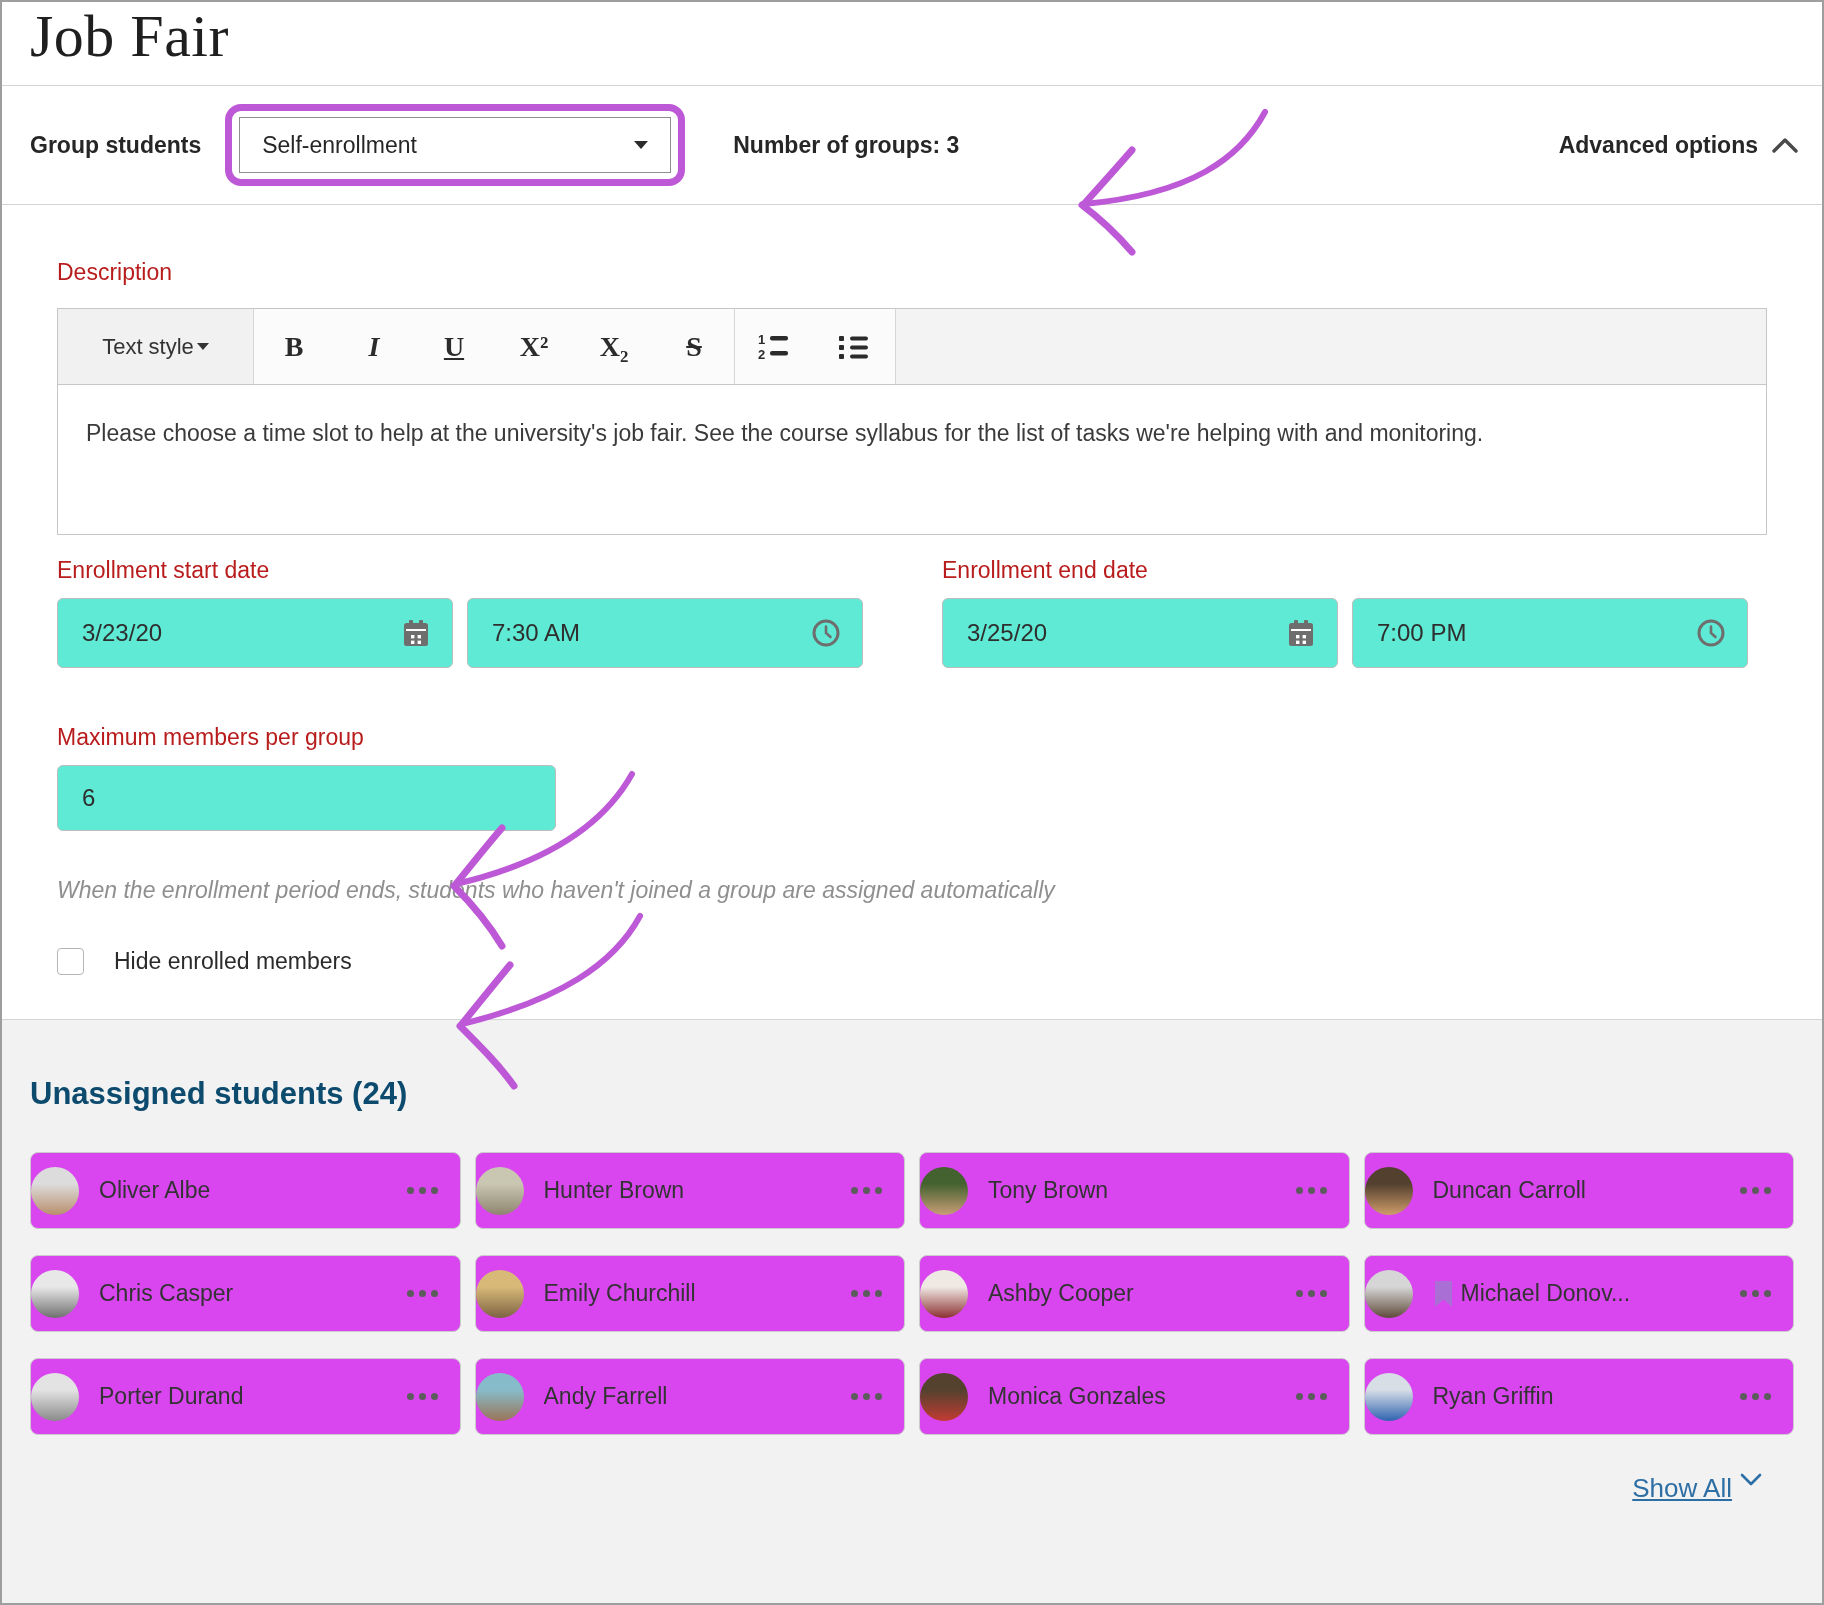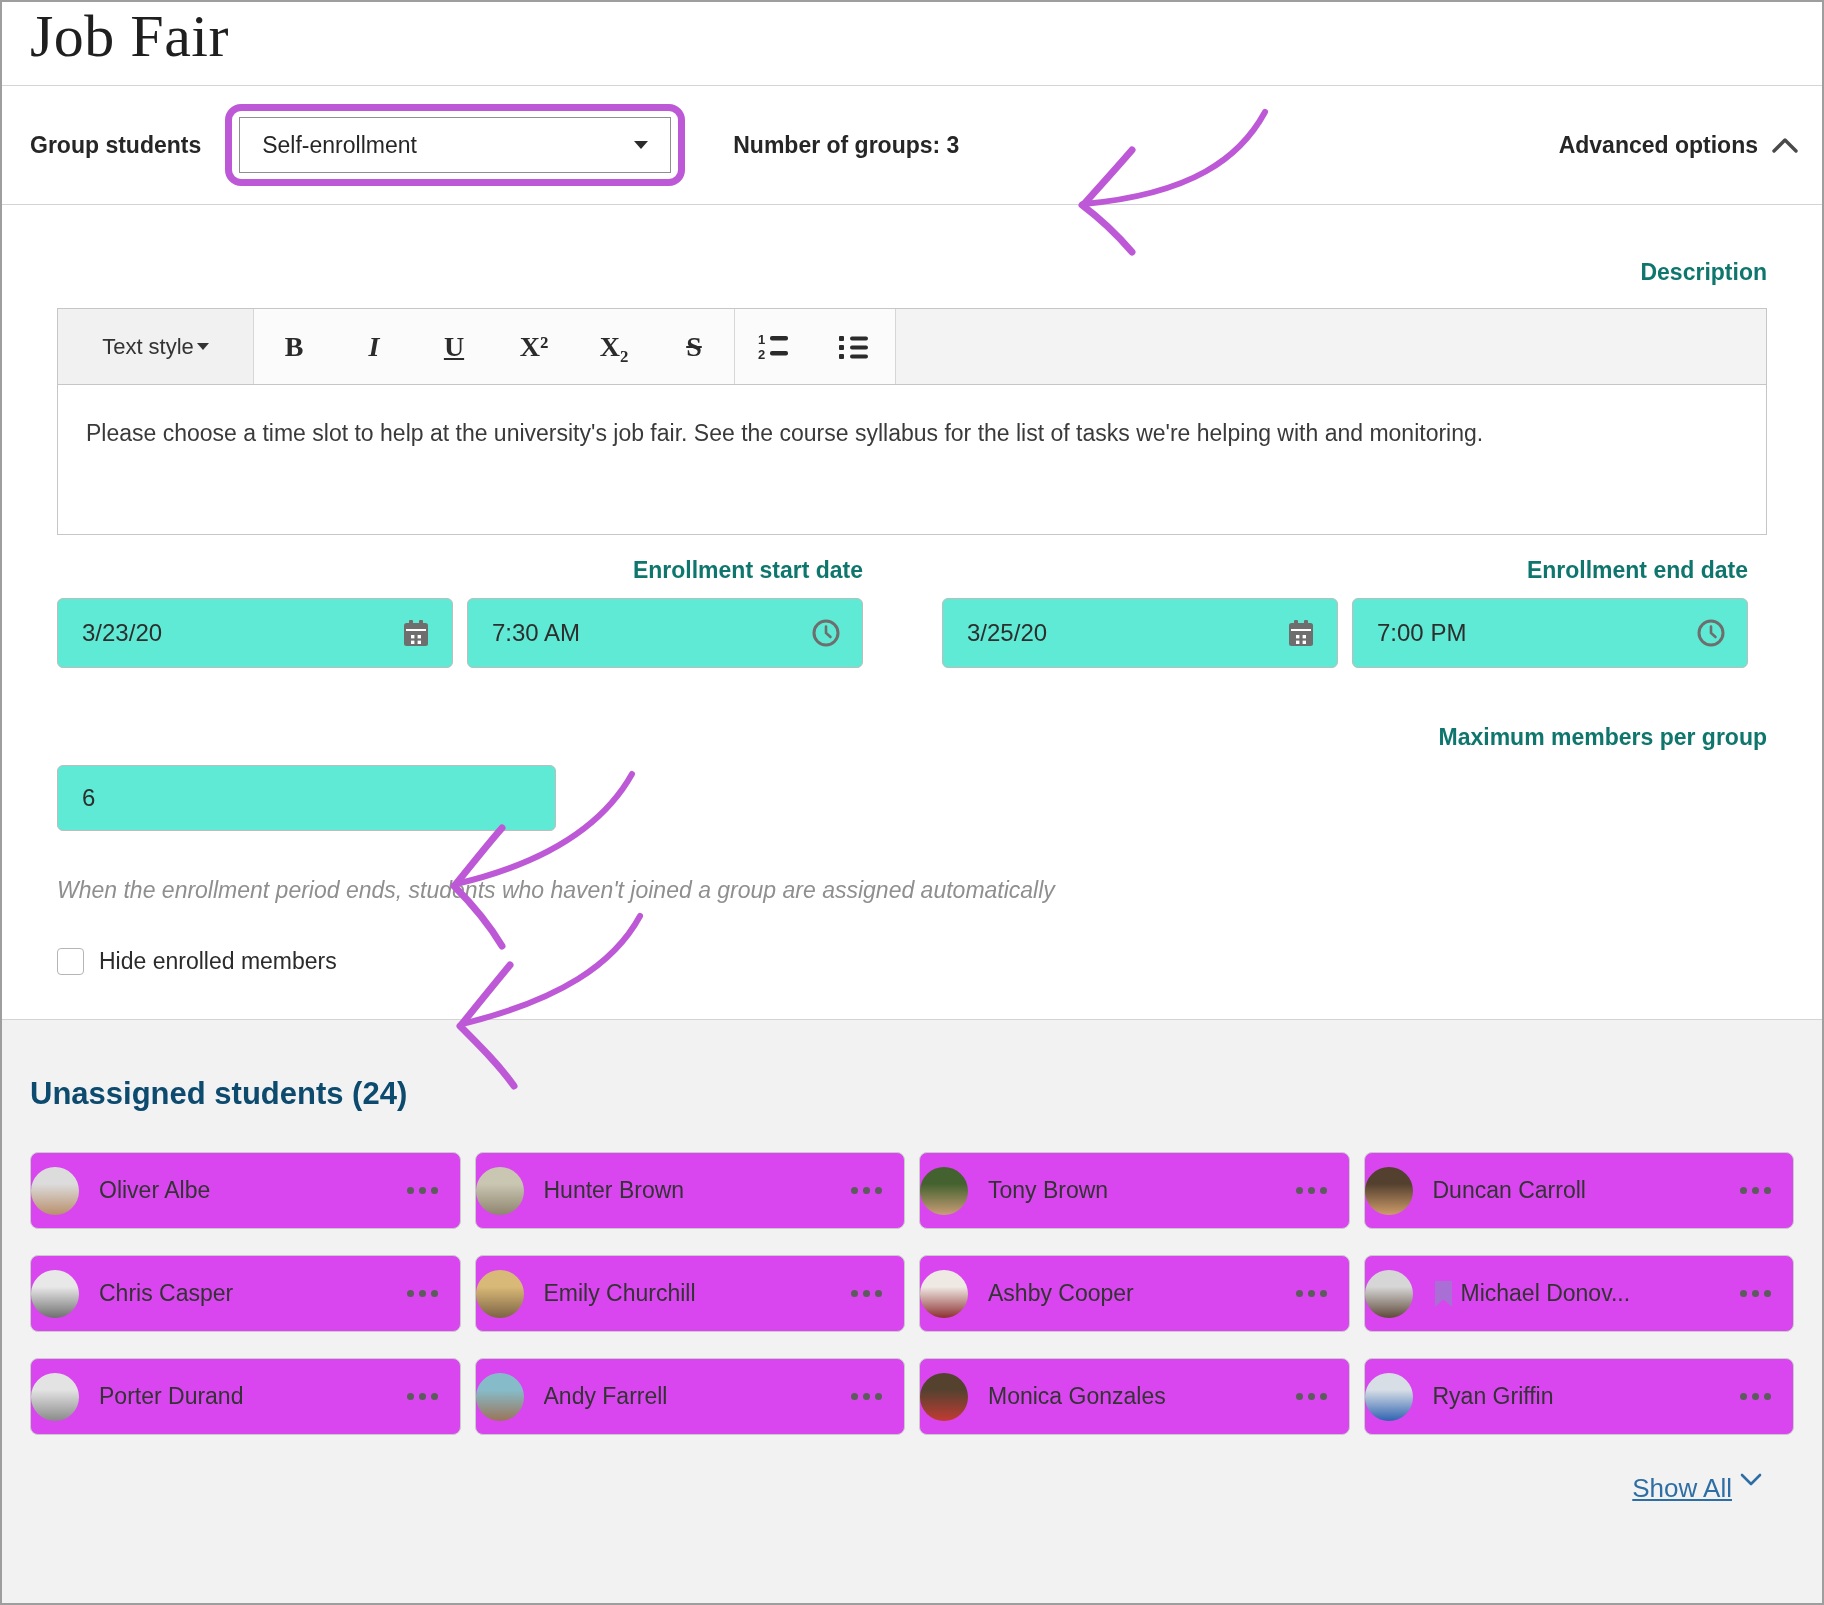--- a/index.html
+++ b/index.html
@@ -17,21 +17,21 @@
   .controlbar { height: 119px; border-bottom: 1px solid #d4d4d4; display: flex; align-items: center; padding: 0 24px 0 28px; flex: none; }
   .ctl-label { font-size: 23px; font-weight: 700; }
   .select-wrap { position: relative; margin-left: 38px; }
   .select-box { width: 432px; height: 56px; background: #fff; border: 1px solid #8f8f8f; display: flex; align-items: center; justify-content: space-between; padding: 0 22px; font-size: 23px; color: #262626; cursor: pointer; }
   .caret-down { width: 0; height: 0; border-left: 7px solid transparent; border-right: 7px solid transparent; border-top: 8px solid #2b2b2b; }
   .highlight-ring { position: absolute; left: -14px; top: -13px; width: 460px; height: 82px; border: 7px solid var(--annot); border-radius: 16px; pointer-events: none; }
   .num-groups { margin-left: 62px; font-size: 23px; font-weight: 700; }
   .adv-opts { margin-left: auto; display: flex; align-items: center; gap: 14px; font-size: 23px; font-weight: 700; cursor: pointer; background: none; border: none; color: #262626; font-family: inherit; }
   
   .form { padding: 0 55px 44px 55px; flex: none; }
-  .field-label { font-size: 23px; font-weight: 700; color: #0f766e; line-height: 27px; text-align: right; }
+  .field-label { font-size: 23px; font-weight: 400; color: #b91c1c; line-height: 27px; }
   .desc-label { margin-top: 54px; }
   .editor { margin-top: 22px; border: 1px solid #c6c6c6; }
   .toolbar { height: 76px; background: #f3f3f3; border-bottom: 1px solid #c6c6c6; display: flex; align-items: stretch; }
   .ts-cell { width: 196px; background: #f1f1f1; border-right: 1px solid #d6d6d6; display: flex; align-items: center; justify-content: center; gap: 3px; font-size: 22px; color: #333; cursor: pointer; }
   .ts-caret { width: 0; height: 0; border-left: 6px solid transparent; border-right: 6px solid transparent; border-top: 7px solid #333; }
   .btn-group { display: flex; background: #fbfbfb; border-right: 1px solid #d6d6d6; }
   .tb-btn { width: 80px; display: flex; align-items: center; justify-content: center; font-family: "Liberation Serif", serif; font-size: 28px; color: #2b2b2b; cursor: pointer; background: none; border: none; }
   .tb-bold { font-weight: 700; }
   .tb-italic { font-style: italic; font-weight: 600; }
   .tb-underline { text-decoration: underline; font-weight: 600; }
@@ -41,21 +41,21 @@
   .editor-content { height: 149px; padding: 27px 28px; font-size: 23px; line-height: 43px; color: #3a3a3a; background: #fff; }
   .dates-row { display: flex; margin-top: 22px; }
   .date-col2 { margin-left: 79px; }
   .inputs-row { display: flex; gap: 14px; margin-top: 14px; }
   .input-box { width: 396px; height: 70px; border: 1px solid #bdbdbd; border-radius: 6px; background: #5eead4; display: flex; align-items: center; padding: 0 20px 0 24px; }
   .input-box input { border: none; outline: none; flex: 1; font-size: 24px; color: #2e2e2e; font-family: inherit; background: transparent; min-width: 0; }
   .icon-btn { background: none; border: none; cursor: pointer; display: flex; align-items: center; padding: 0; }
   .max-label { margin-top: 56px; }
   .max-input { margin-top: 14px; width: 499px; height: 66px; }
   .auto-note { margin-top: 46px; font-size: 23px; font-style: italic; color: #8f8f8f; }
-  .check-row { margin-top: 44px; display: flex; align-items: flex-end; gap: 15px; }
+  .check-row { margin-top: 44px; display: flex; align-items: flex-end; gap: 30px; }
   .checkbox { width: 27px; height: 27px; border: 1px solid #b5b5b5; border-radius: 4px; background: #fff; cursor: pointer; }
   .check-label { font-size: 23px; color: #2b2b2b; }
   
   .students { flex: 1; background: #f2f2f2; border-top: 1px solid #d4d4d4; padding: 0 28px; }
   .students-heading { padding-top: 56px; font-size: 31px; font-weight: 700; color: #0c4a6e; }
   .cards-grid { margin-top: 40px; display: grid; grid-template-columns: repeat(4, 1fr); column-gap: 14px; row-gap: 26px; }
   .card { height: 77px; background: #d946ef; border: 1px solid #cbcbcb; border-radius: 8px; display: flex; align-items: center; padding: 0 20px 0 0; }
   .avatar { width: 48px; height: 48px; border-radius: 50%; flex: none; }
   .student-name { margin-left: 20px; font-size: 23px; color: #333; flex: 1; white-space: nowrap; overflow: hidden; display: flex; align-items: center; gap: 7px; }
   .bookmark-icon { flex: none; display: none; }

